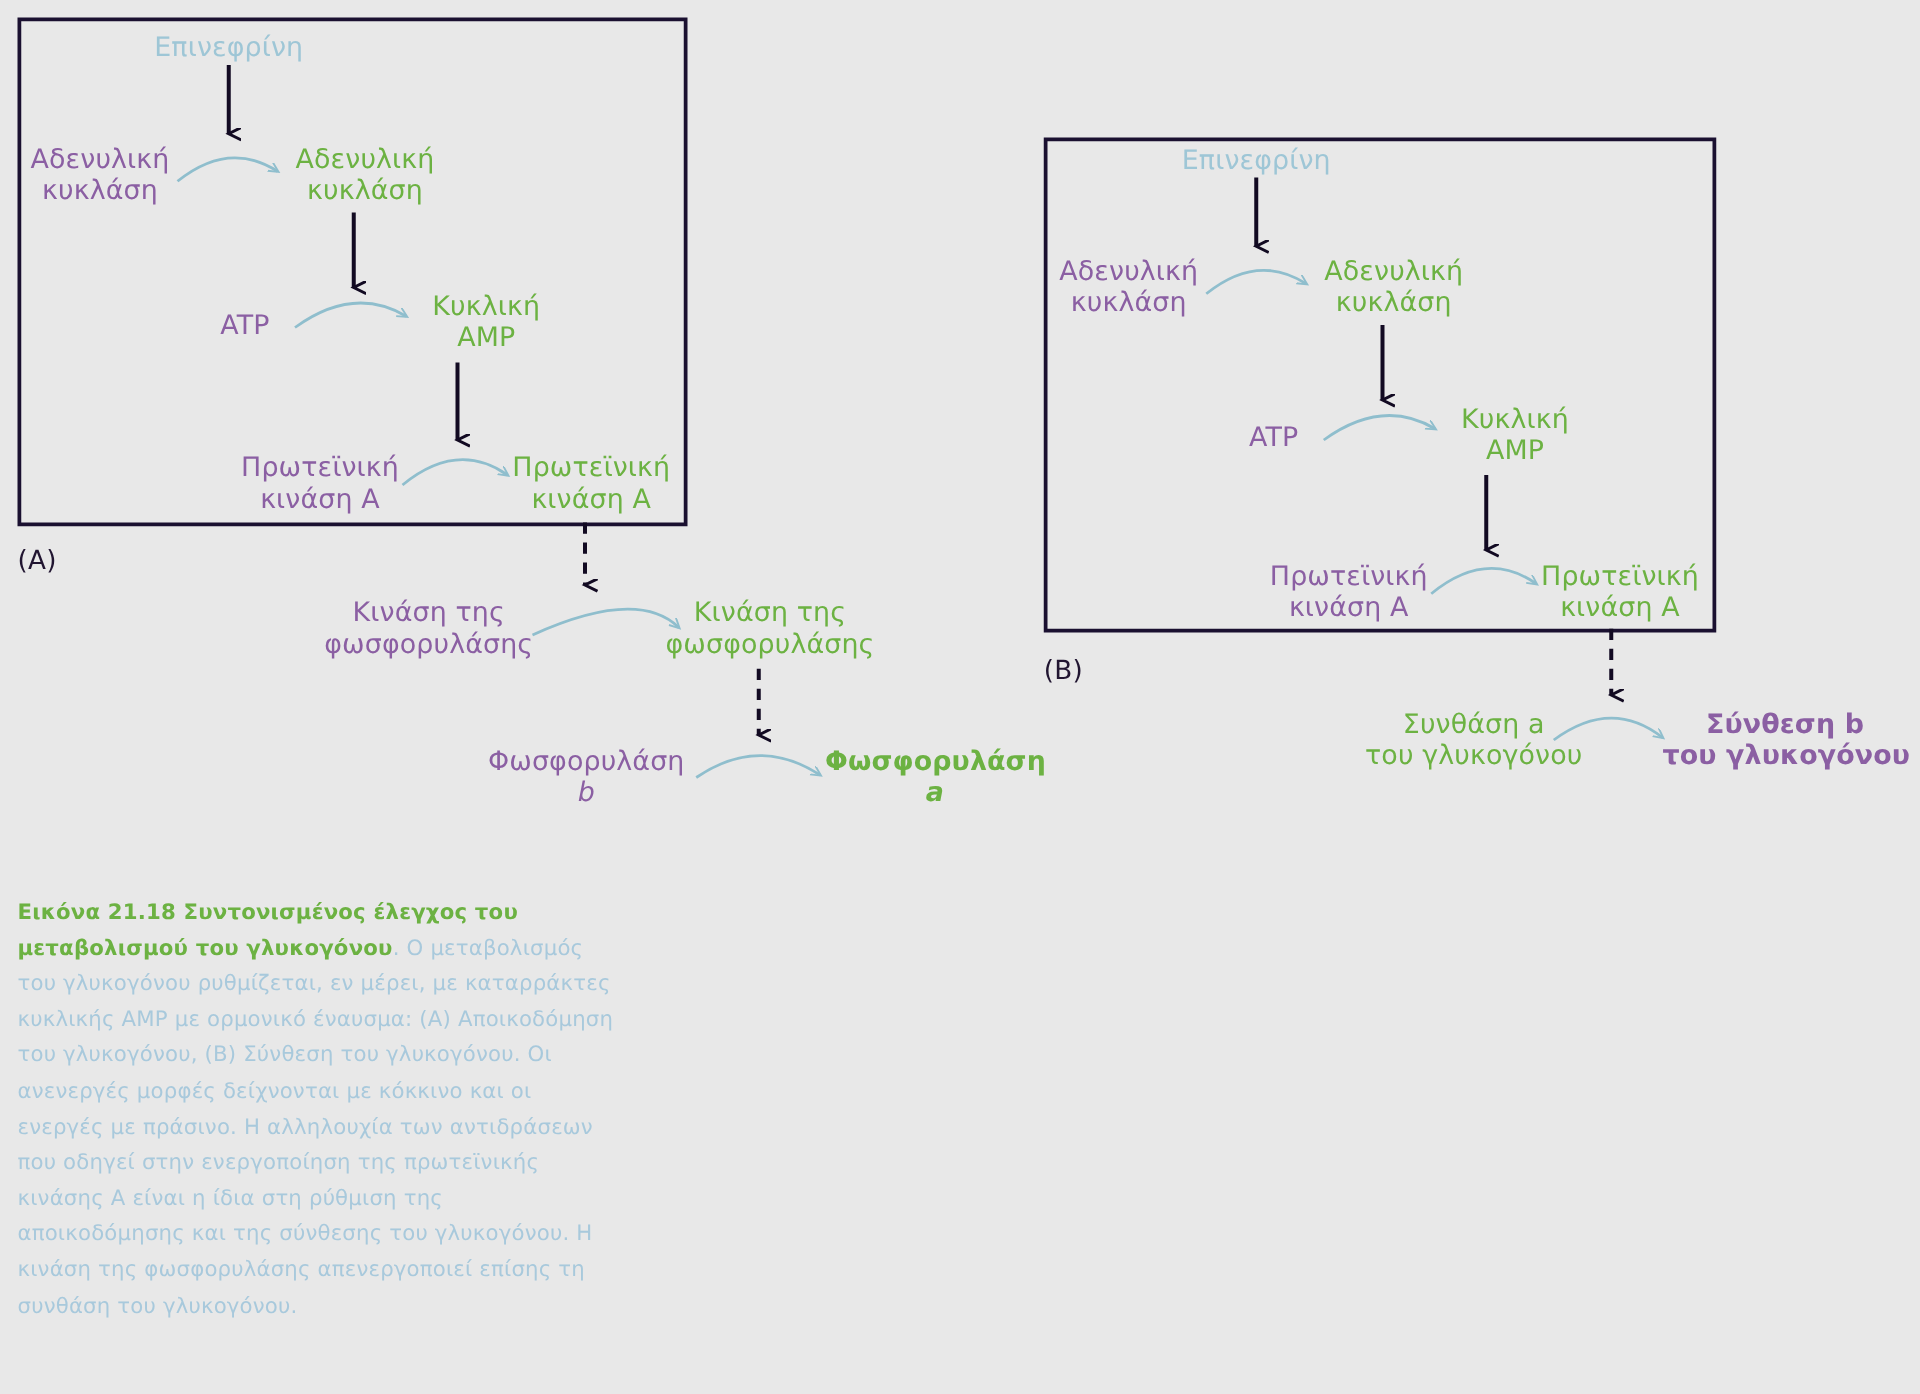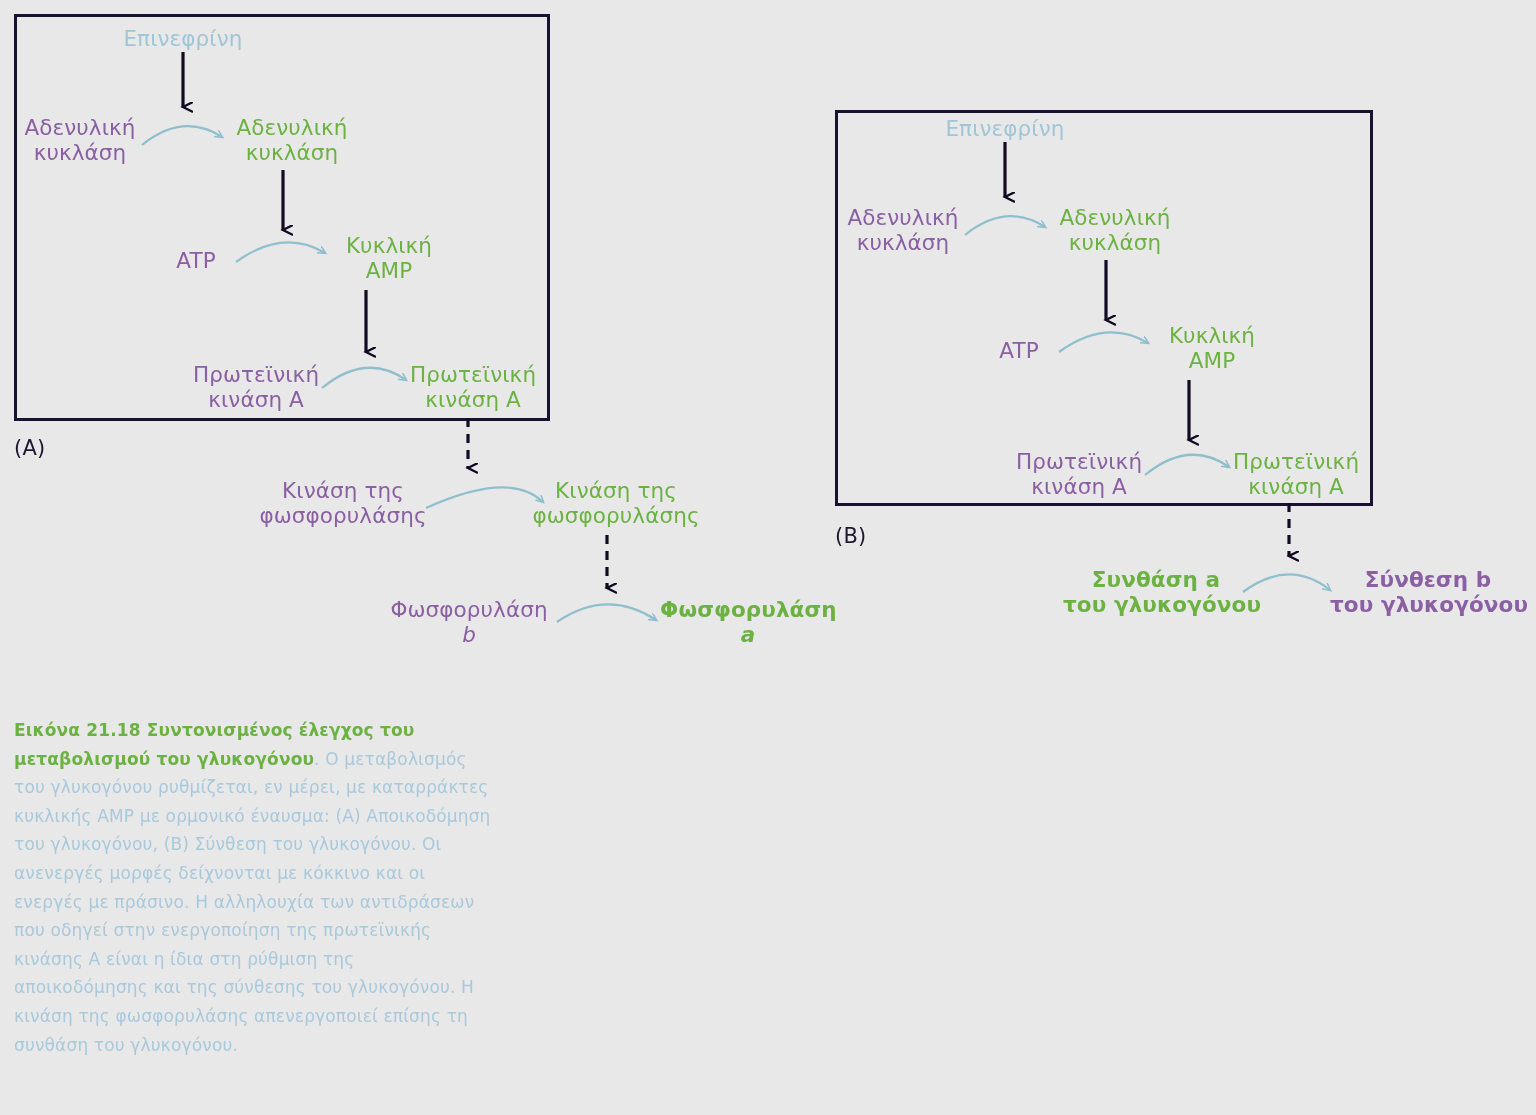--- a/index.html
+++ b/index.html
@@ -174,21 +174,21 @@
 
   <div class="node c-green" style="left:1225px; top:449px; width:142px;">
     <span>Πρωτεϊνική</span>
     <span class="l2">κινάση Α</span>
   </div>
 
   <div class="panel-tag" id="panelB-tag">
     <span>(B)</span>
   </div>
 
-  <div class="node c-green" style="left:1063px; top:567px; width:186px;font-weight:bold;">
+  <div class="node c-green" style="left:1086px; top:567px; width:186px;">
     <span>Συνθάση a</span>
     <span class="l2">του γλυκογόνου</span>
   </div>
 
   <div class="node c-purple bold" style="left:1330px; top:567px; width:196px;">
     <span>Σύνθεση b</span>
     <span class="l2">του γλυκογόνου</span>
   </div>
 
   <svg class="overlay" viewBox="0 0 1536 1115">

